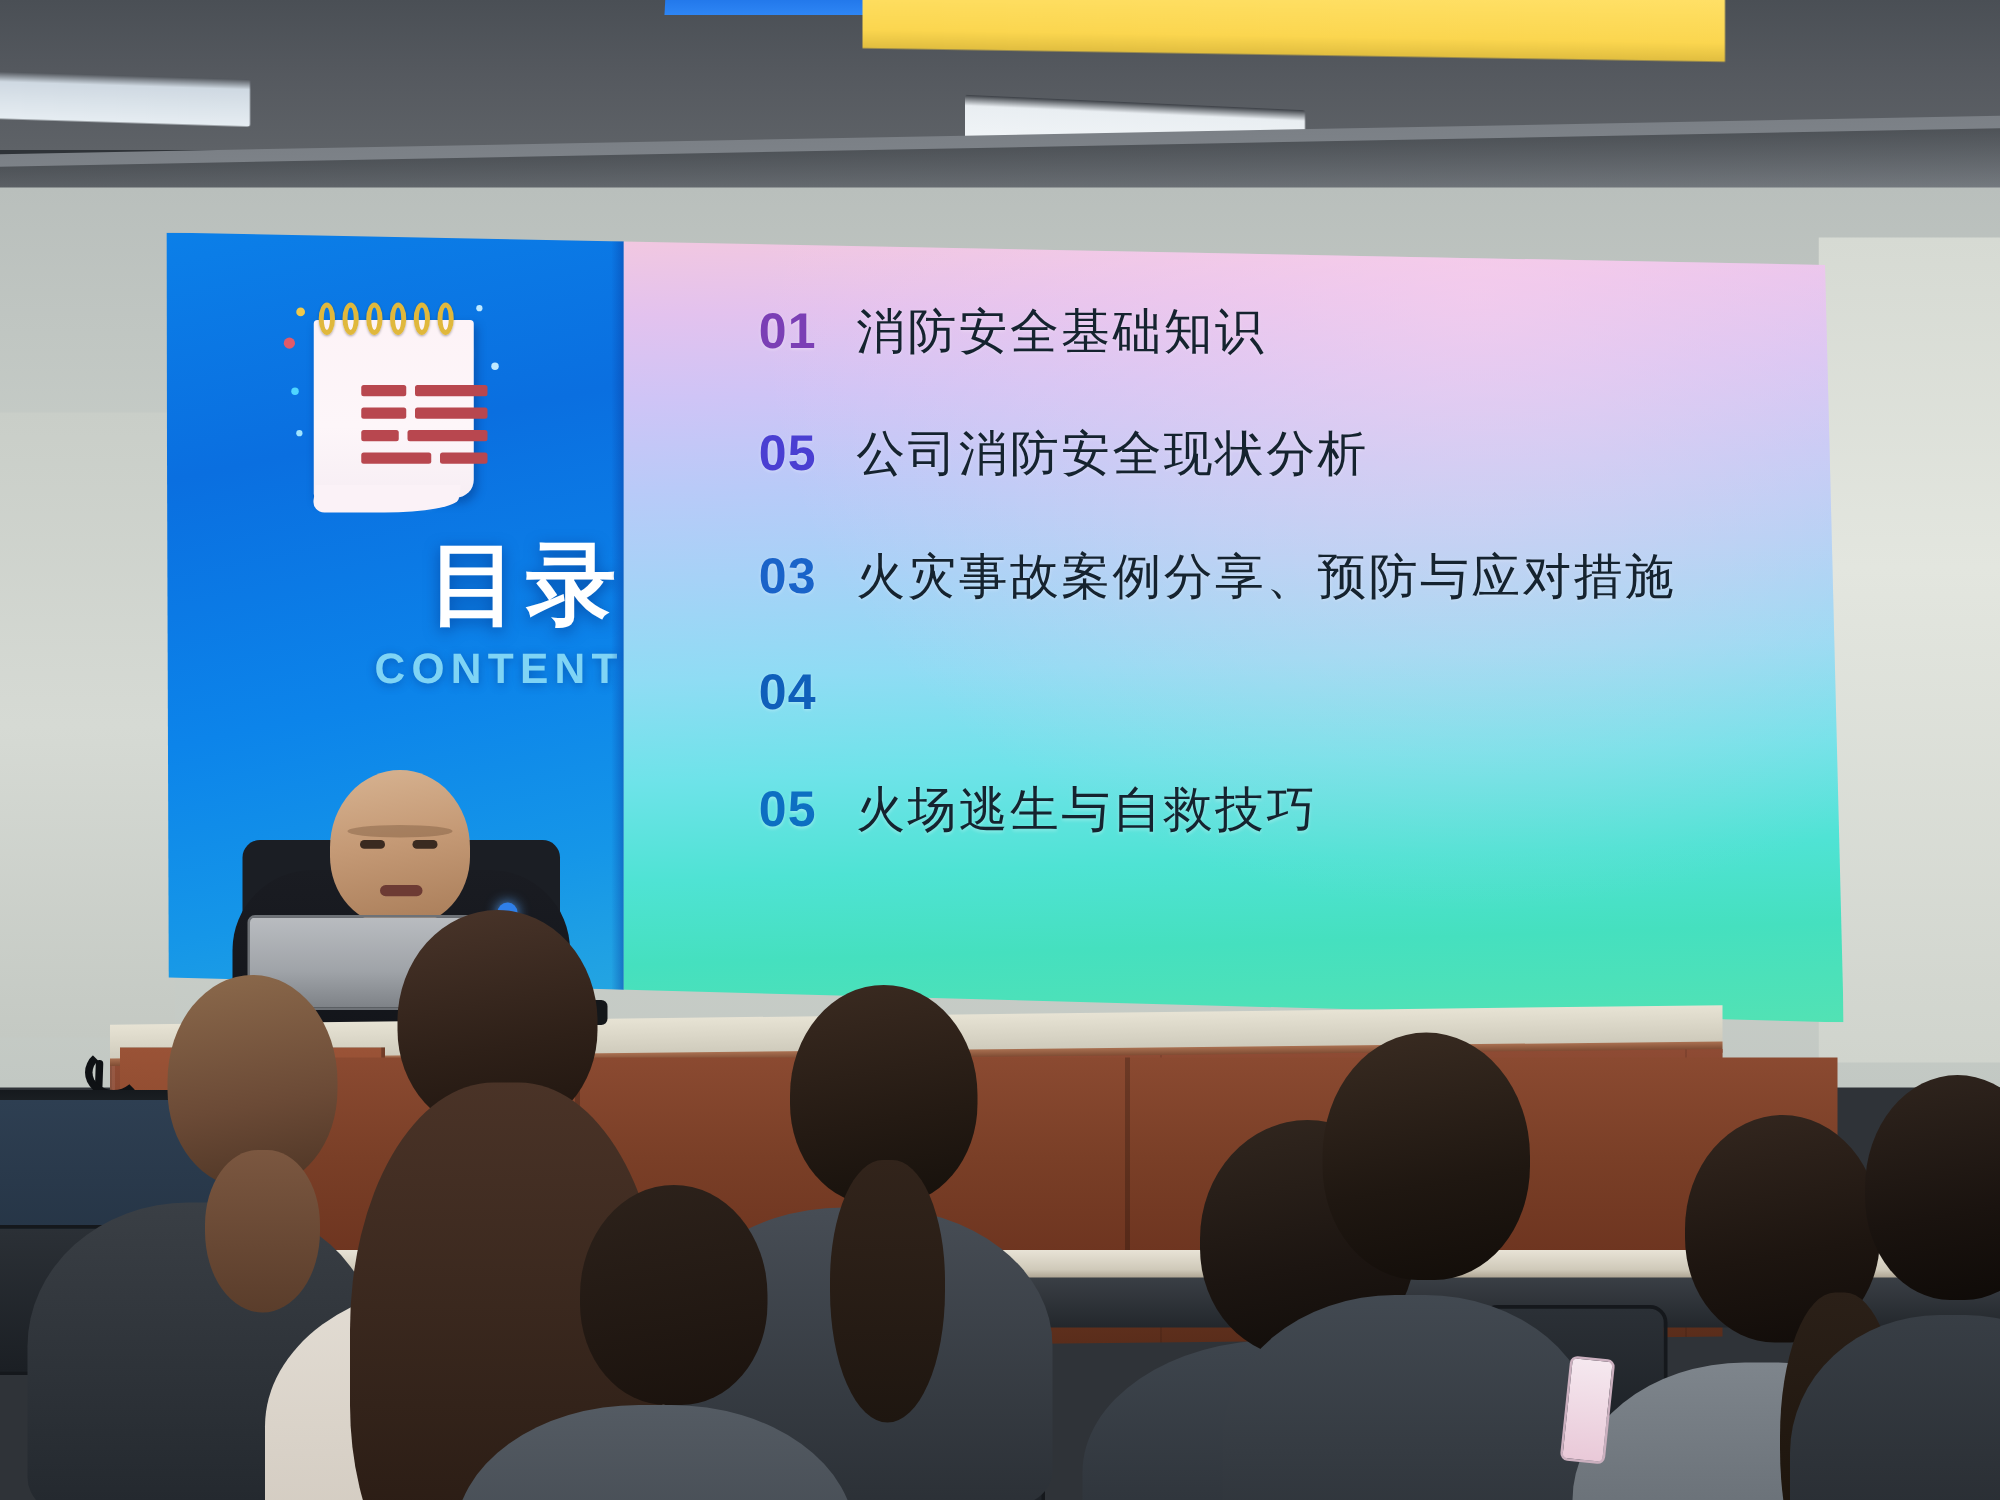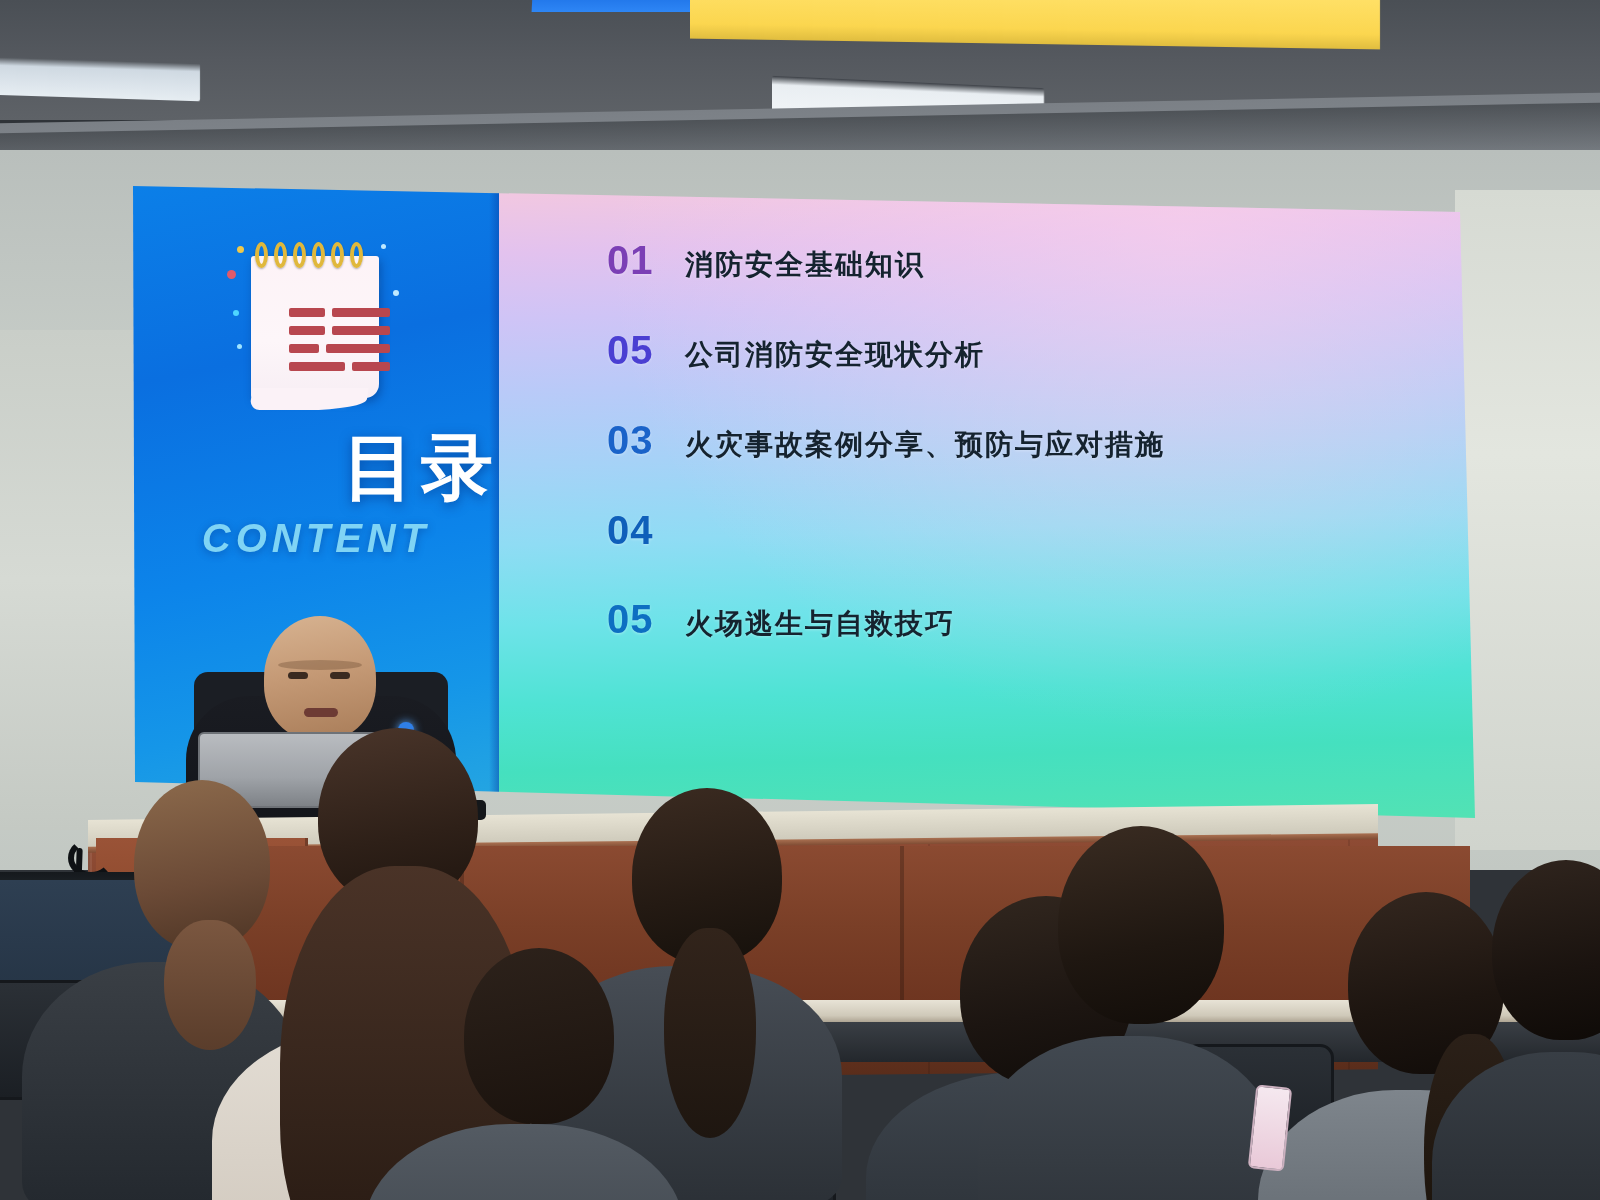--- a/index.html
+++ b/index.html
@@ -116,22 +116,22 @@
   .d4 { left:8px; top:110px; width:5px; height:5px; background:#9fe4ff; }
   .d5 { left:152px; top:10px; width:5px; height:5px; background:#bfe9ff; }
   .d6 { left:164px; top:56px; width:6px; height:6px; background:#bfe9ff; }
 
   .sb-title {
     position:absolute; left:0; right:0; top:234px; text-align:right;
     color:#ffffff; font-size:72px; font-weight:700; letter-spacing:6px;
     text-shadow:0 3px 12px rgba(0,40,120,.55);
   }
   .sb-sub {
-    position:absolute; left:0; right:0; top:330px; text-align:center;
-    color:#7fd4f5; font-size:40px; font-weight:700; font-style:italic; letter-spacing:5px;
+    position:absolute; left:0; right:0; top:330px; text-align:right;
+    color:#7fd4f5; font-size:34px; font-weight:700; letter-spacing:5px;
     text-shadow:0 2px 8px rgba(0,40,120,.4);
   }
 
   .content {
     position:relative; flex:1; height:100%;
     background:
       linear-gradient(178deg,
         #f3c8df 0%,
         #e3c2ee 10%,
         #cfc4f6 20%,
@@ -147,21 +147,21 @@
     content:""; position:absolute; inset:0;
     background:radial-gradient(ellipse at 70% 8%, rgba(255,210,235,.55), rgba(255,255,255,0) 60%);
   }
   .toc { position:absolute; left:108px; top:52px; right:24px; }
   .toc-item { display:flex; align-items:baseline; margin-bottom:44px; }
   .toc-num {
     font-size:40px; font-weight:700; width:78px; flex:0 0 78px; letter-spacing:1px;
     text-shadow:0 1px 3px rgba(255,255,255,.35);
   }
   .toc-label {
-    font-size:28px; font-weight:700; color:#15232f; letter-spacing:2px;
+    font-size:39px; font-weight:400; color:#15232f; letter-spacing:2px;
     text-shadow:0 1px 3px rgba(255,255,255,.3);
   }
 
   
   .curtain-left {
     position:absolute; left:0px; top:880px; width:236px; height:200px;
     background:linear-gradient(180deg,#2e3f52,#253445 60%,#1d2935);
   }
   .rail-left {
     position:absolute; left:-4px; top:872px; width:248px; height:22px;

